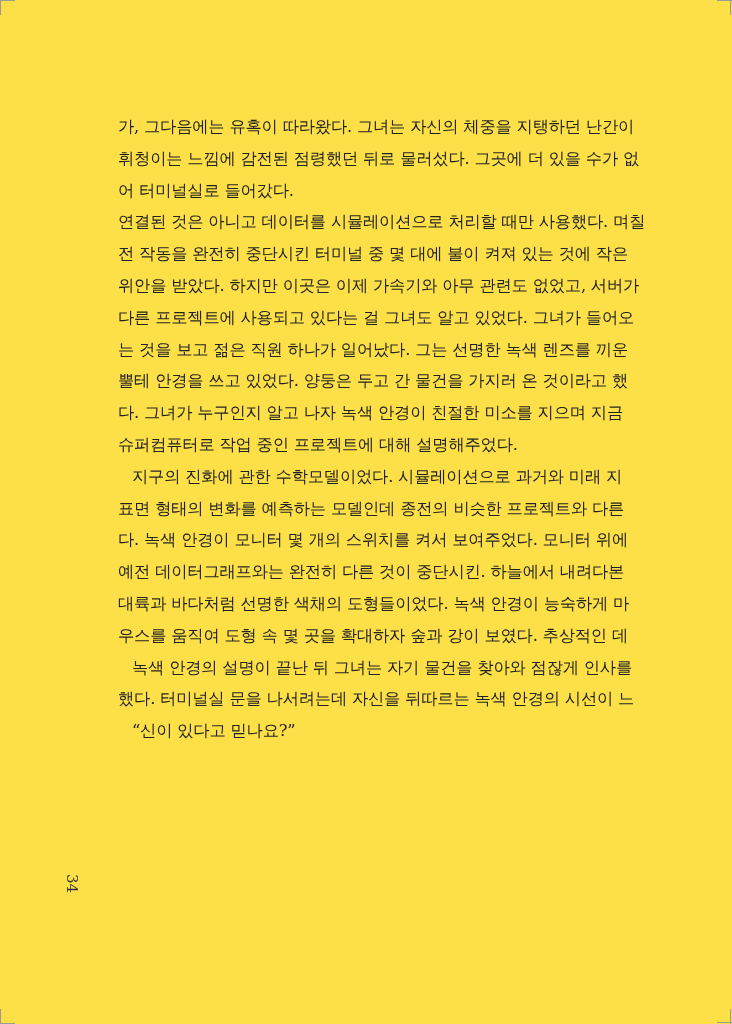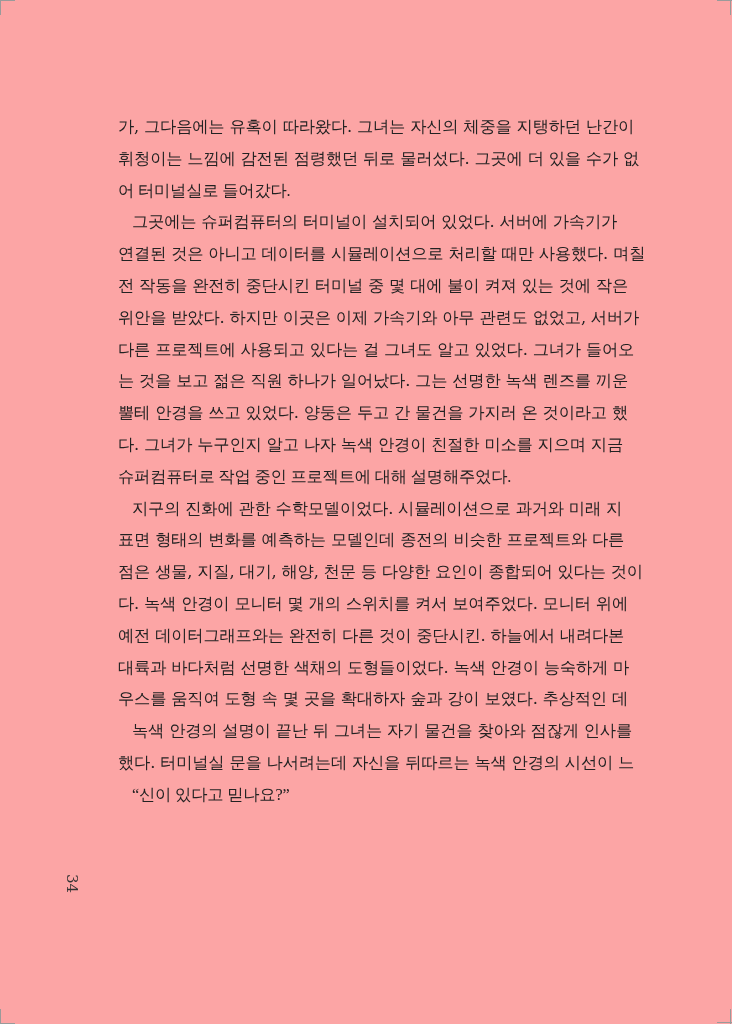--- a/index.html
+++ b/index.html
@@ -12,21 +12,21 @@
       height: 1024px;
       position: relative;
       overflow: hidden;
       font-family: "DejaVu Serif", "Liberation Serif", serif;
       color: #222222;
     }
     .page {
       position: absolute;
       left: 0; top: 0;
       width: 732px; height: 1024px;
-      background: #fca5a5;
+      background: #fde047;
     }
     .crop {
       position: absolute;
       background: #9a9a9a;
     }
     .crop.tl-h { left: 0; top: 0; width: 15px; height: 1px; }
     .crop.tl-v { left: 0; top: 0; width: 1px; height: 15px; }
     .crop.tr-h { right: 0; top: 0; width: 15px; height: 1px; }
     .crop.tr-v { right: 1px; top: 0; width: 1px; height: 15px; }
     .crop.bl-h { left: 0; bottom: 0; width: 15px; height: 1px; }
@@ -46,21 +46,20 @@
       font-size: 16.3px;
       white-space: nowrap;
       letter-spacing: -0.2px;
       text-align: justify;
       text-align-last: justify;
       overflow: visible;
     }
     .line.last {
       text-align: left;
       text-align-last: left;
-      font-family: Liberation Serif, serif;
     }
     .line.indent {
       padding-left: 14px;
     }
     .page-number {
       position: absolute;
       left: 62px;
       top: 876px;
       font-size: 15px;
       font-family: "DejaVu Serif", serif;
@@ -80,32 +79,30 @@
   <div class="crop tr-v"></div>
   <div class="crop bl-h"></div>
   <div class="crop bl-v"></div>
   <div class="crop br-h"></div>
   <div class="crop br-v"></div>
 
   <div class="body-text" id="body-text">
     <div class="line">가, 그다음에는 유혹이 따라왔다. 그녀는 자신의 체중을 지탱하던 난간이</div>
     <div class="line">휘청이는 느낌에 감전된 점령했던 뒤로 물러섰다. 그곳에 더 있을 수가 없</div>
     <div class="line last">어 터미널실로 들어갔다.</div>
-    <div class="line indent">그곳에는 슈퍼컴퓨터의 터미널이 설치되어 있었다. 서버에 가속기가</div>
     <div class="line">연결된 것은 아니고 데이터를 시뮬레이션으로 처리할 때만 사용했다. 며칠</div>
     <div class="line">전 작동을 완전히 중단시킨 터미널 중 몇 대에 불이 켜져 있는 것에 작은</div>
     <div class="line">위안을 받았다. 하지만 이곳은 이제 가속기와 아무 관련도 없었고, 서버가</div>
     <div class="line">다른 프로젝트에 사용되고 있다는 걸 그녀도 알고 있었다. 그녀가 들어오</div>
     <div class="line">는 것을 보고 젊은 직원 하나가 일어났다. 그는 선명한 녹색 렌즈를 끼운</div>
     <div class="line">뿔테 안경을 쓰고 있었다. 양둥은 두고 간 물건을 가지러 온 것이라고 했</div>
     <div class="line">다. 그녀가 누구인지 알고 나자 녹색 안경이 친절한 미소를 지으며 지금</div>
     <div class="line last">슈퍼컴퓨터로 작업 중인 프로젝트에 대해 설명해주었다.</div>
     <div class="line indent">지구의 진화에 관한 수학모델이었다. 시뮬레이션으로 과거와 미래 지</div>
     <div class="line">표면 형태의 변화를 예측하는 모델인데 종전의 비슷한 프로젝트와 다른</div>
-    <div class="line">점은 생물, 지질, 대기, 해양, 천문 등 다양한 요인이 종합되어 있다는 것이</div>
     <div class="line">다. 녹색 안경이 모니터 몇 개의 스위치를 켜서 보여주었다. 모니터 위에</div>
     <div class="line">예전 데이터그래프와는 완전히 다른 것이 중단시킨. 하늘에서 내려다본</div>
     <div class="line">대륙과 바다처럼 선명한 색채의 도형들이었다. 녹색 안경이 능숙하게 마</div>
     <div class="line">우스를 움직여 도형 속 몇 곳을 확대하자 숲과 강이 보였다. 추상적인 데</div>
     <div class="line indent">녹색 안경의 설명이 끝난 뒤 그녀는 자기 물건을 찾아와 점잖게 인사를</div>
     <div class="line">했다. 터미널실 문을 나서려는데 자신을 뒤따르는 녹색 안경의 시선이 느</div>
     <div class="line indent last">“신이 있다고 믿나요?”</div>
   </div>
 
   <div class="page-number">34</div>

